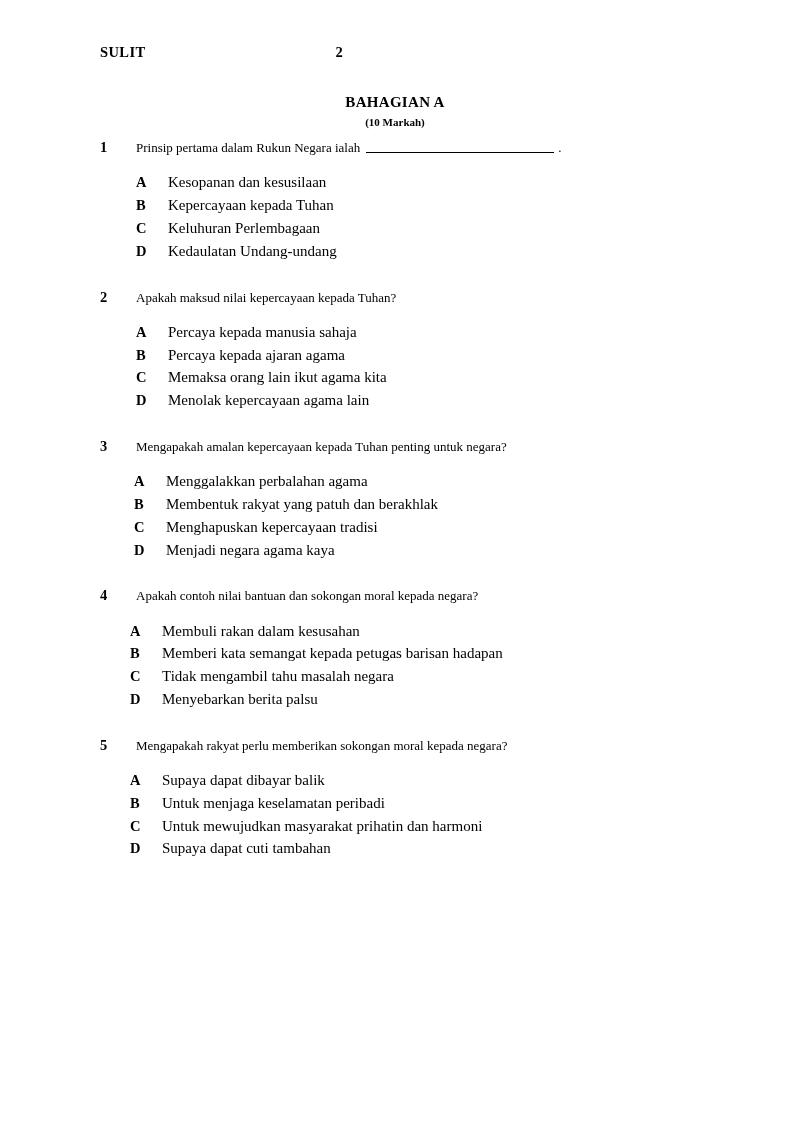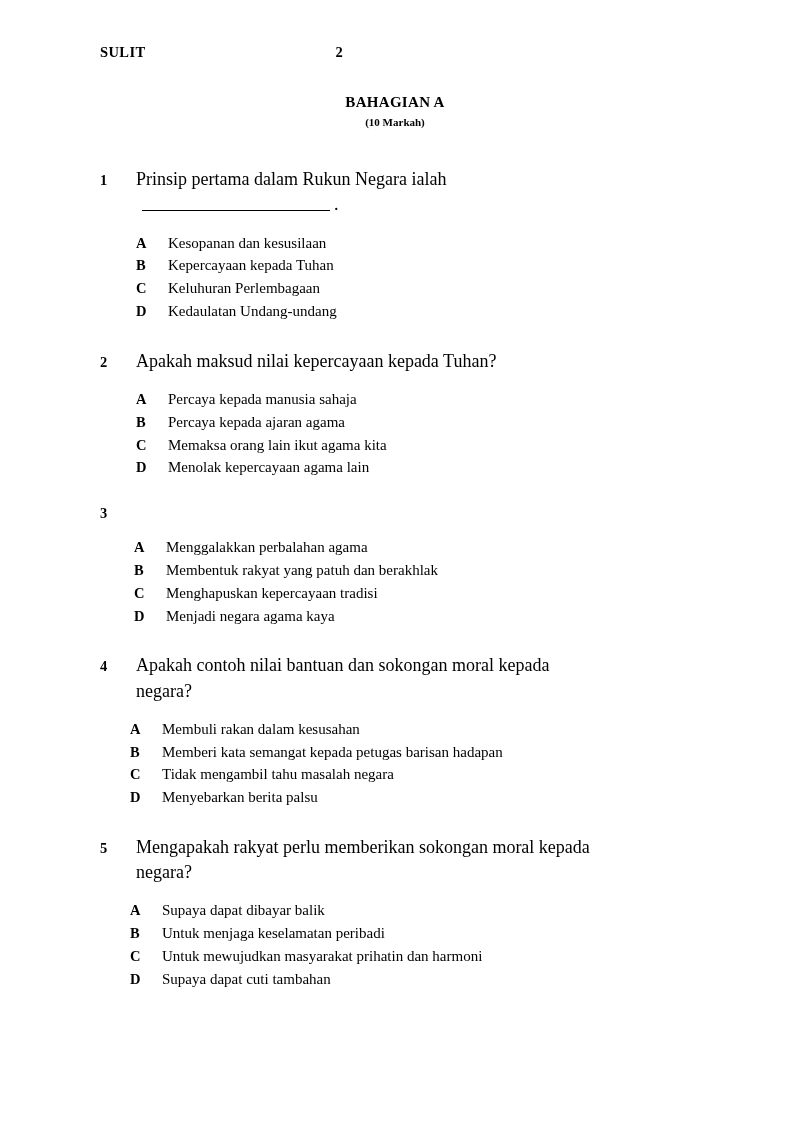--- a/index.html
+++ b/index.html
@@ -32,21 +32,21 @@
   .header-left {
     letter-spacing: 0.4px;
   }
   .header-center {
     margin-left: 190px;
     font-size: 14.5px;
   }
   .section-title-block {
     text-align: center;
     margin-left: 90px;
-    margin-bottom: 36px;
+    margin-bottom: 8px;
   }
   .section-title {
     font-weight: bold;
     font-size: 15px;
     letter-spacing: 0.3px;
     line-height: 1.55;
   }
   .section-marks {
     font-weight: bold;
     font-size: 11px;
@@ -65,21 +65,21 @@
     align-items: baseline;
     margin-bottom: 14px;
   }
   .q-num {
     width: 36px;
     flex: 0 0 36px;
     font-weight: bold;
     font-size: 14.5px;
   }
   .q-text {
-    font-size: 18px;
+    font-size: 13px;
     line-height: 1.4;
   }
   .blank-line {
     display: inline-block;
     width: 188px;
     border-bottom: 1px solid #000;
     margin: 0 4px -1px 6px;
     height: 13px;
   }
   .options {
@@ -172,20 +172,21 @@
         <div class="opt-text">Menolak kepercayaan agama lain</div>
       </div>
     </div>
   </div>
 
   <div class="q-spacer"></div>
 
   <div class="question indent-1">
     <div class="q-head">
       <div class="q-num">3</div>
+      <div class="q-text">Mengapakah amalan kepercayaan kepada Tuhan penting untuk negara?</div>
     </div>
     <div class="options">
       <div class="option">
         <div class="opt-letter">A</div>
         <div class="opt-text">Menggalakkan perbalahan agama</div>
       </div>
       <div class="option">
         <div class="opt-letter">B</div>
         <div class="opt-text">Membentuk rakyat yang patuh dan berakhlak</div>
       </div>

